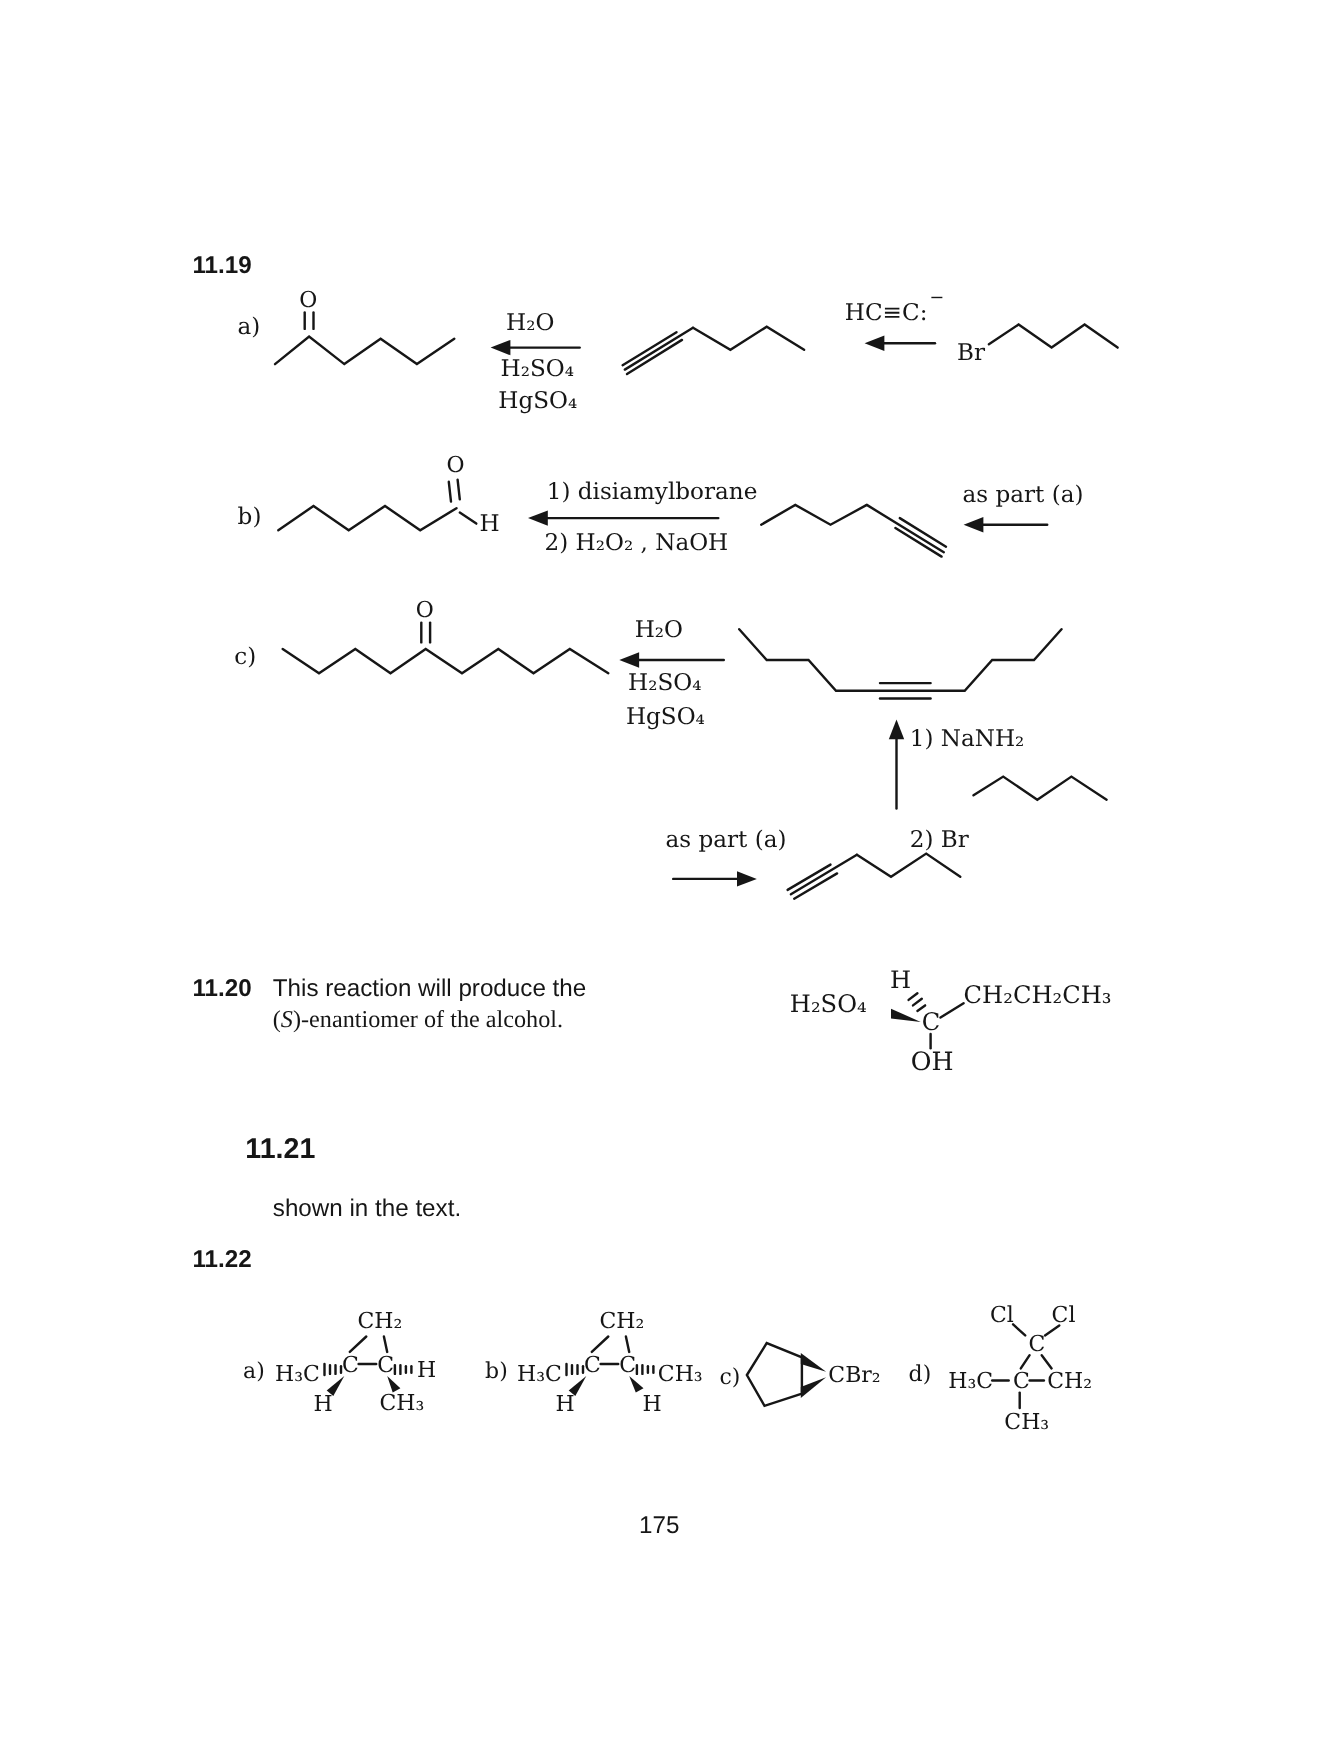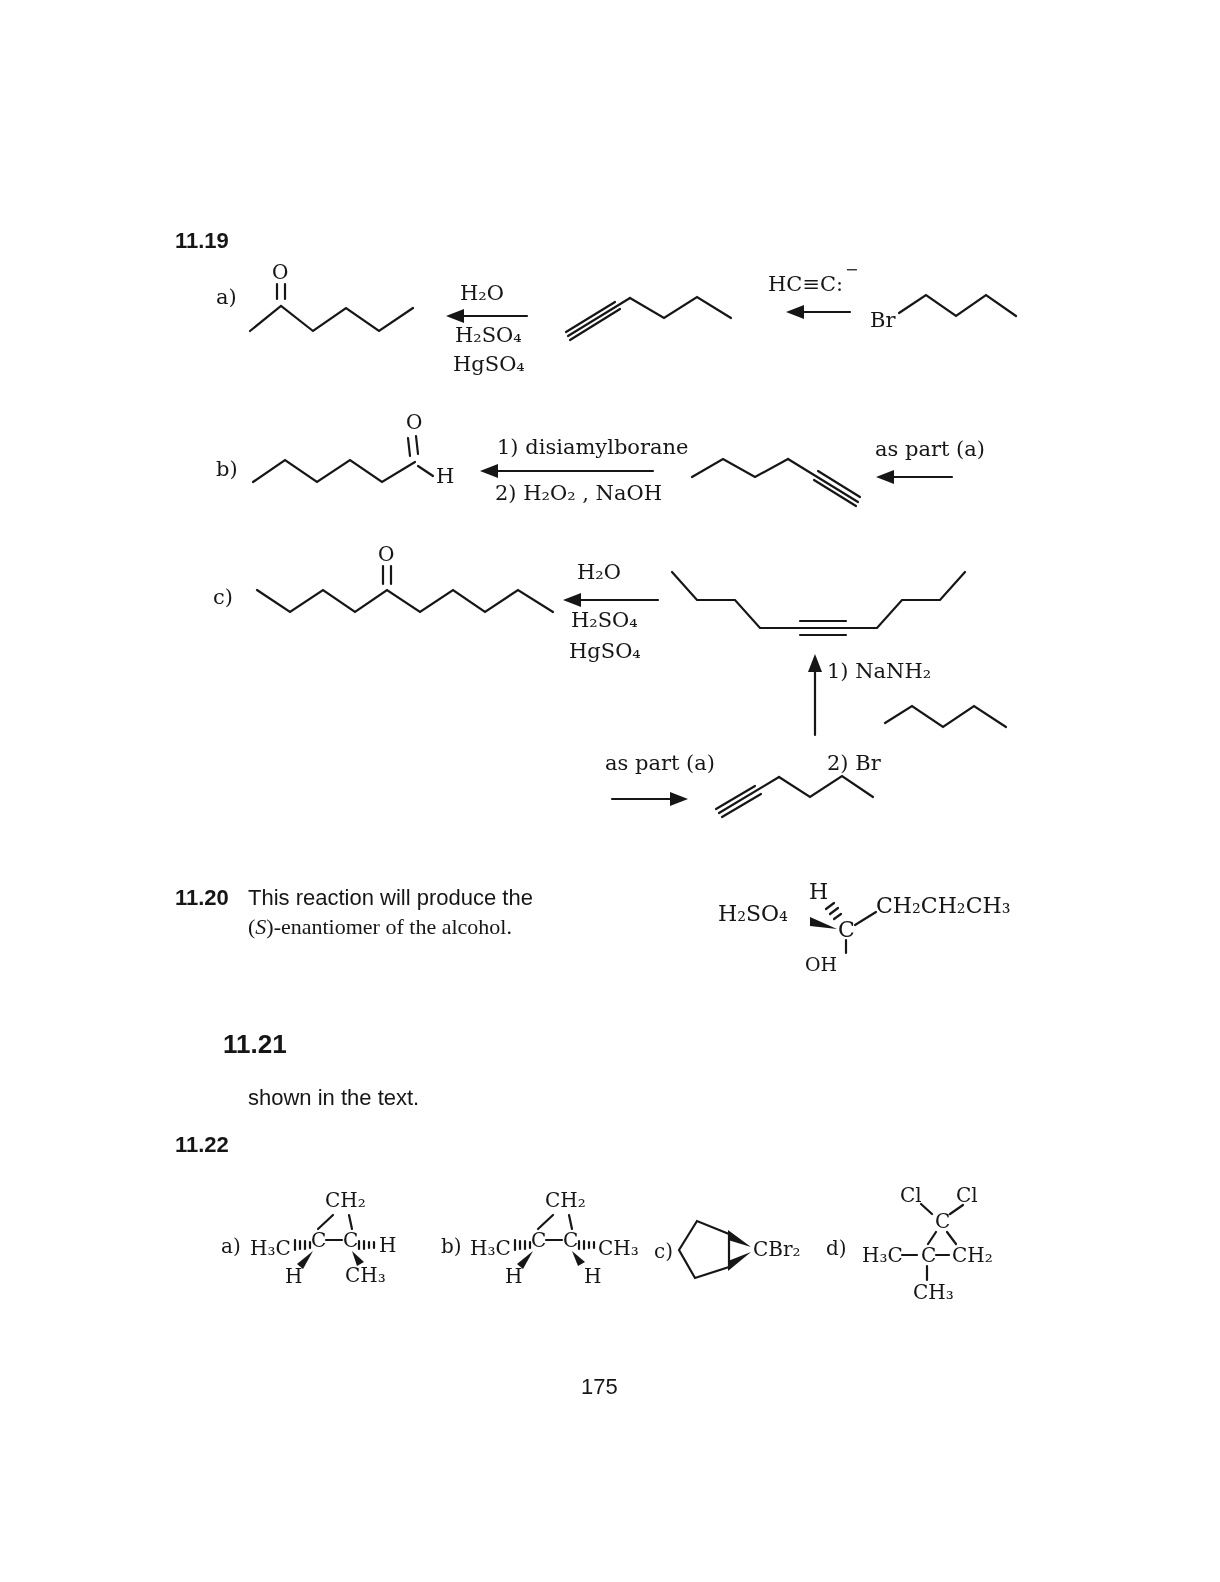--- a/index.html
+++ b/index.html
@@ -197,21 +197,21 @@
   <div class="lbl serif" style="left:605px; top:753px; font-size:21px;">as part (a)</div>
 
   <div class="lbl sans b" style="left:175px; top:887px; font-size:22px;">11.20</div>
   <div class="lbl sans" style="left:248px; top:887px; font-size:22px;">This reaction will produce the</div>
   <div class="lbl sans" style="left:248px; top:916px; font-size:22px;font-family:Liberation Serif, serif;"><span>(</span><span class="i">S</span><span>)-enantiomer of the alcohol.</span></div>
 
   <div class="lbl serif" style="left:718px; top:903px; font-size:22px;">H₂SO₄</div>
   <div class="lbl serif" style="left:809px; top:881px; font-size:22px;">H</div>
   <div class="lbl serif" style="left:838px; top:919px; font-size:22px;">C</div>
   <div class="lbl serif" style="left:876px; top:895px; font-size:22px;">CH₂CH₂CH₃</div>
-  <div class="lbl serif" style="left:805px; top:955px; font-size:19px;">OH</div>
+  <div class="lbl serif" style="left:828px; top:955px; font-size:23px;">OH</div>
 
   <div class="lbl sans b" style="left:175px; top:1031px; font-size:26px;margin-left:48px;">11.21</div>
   <div class="lbl sans" style="left:248px; top:1087px; font-size:22px;">shown in the text.</div>
 
   <div class="lbl sans b" style="left:175px; top:1134px; font-size:22px;">11.22</div>
 
   <div class="lbl serif" style="left:221px; top:1236px; font-size:20px;">a)</div>
   <div class="lbl serif" style="left:250px; top:1238px; font-size:20px;">H₃C</div>
   <div class="lbl serif" style="left:311px; top:1230px; font-size:20px;">C</div>
   <div class="lbl serif" style="left:343px; top:1230px; font-size:20px;">C</div>

